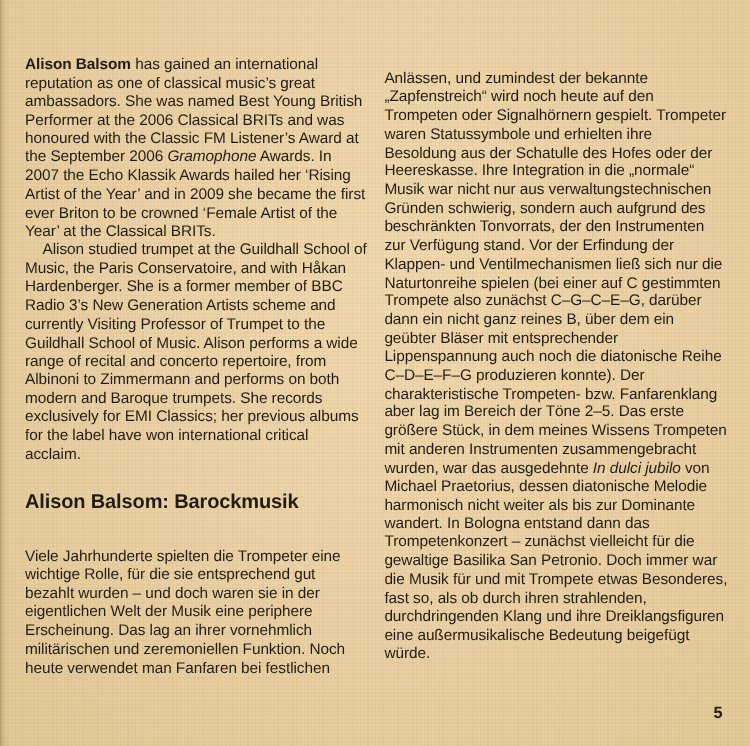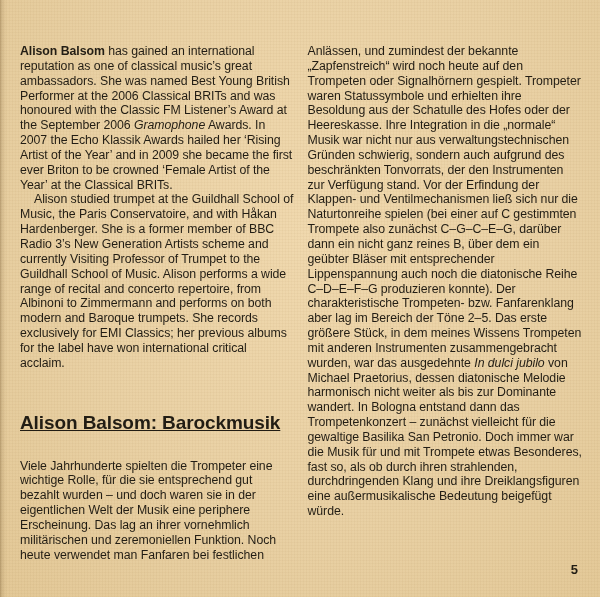--- a/index.html
+++ b/index.html
@@ -31,42 +31,42 @@
       rgba(85,58,20,0) 7px);
     pointer-events: none;
   }
   .content {
     position: absolute;
     top: 44px;
     left: 20px;
     right: 18px;
     display: flex;
     gap: 13px;
+    align-items: center;
   }
   .col {
     flex: 1 1 0;
     min-width: 0;
   }
   .para {
     margin: 0;
     font-size: 12.3px;
     line-height: 14.85px;
     letter-spacing: -0.05px;
     text-align: left;
   }
   .para.indent {
     text-indent: 14px;
   }
   .heading {
-    margin: 44px 0 28px 0;
-    font-size: 19px;
+    margin: 23px 0 28px 0;
+    font-size: 16px;
     line-height: 16px;
     font-weight: bold;
     letter-spacing: -0.1px;
-    text-decoration: underline;
   }
   .page-number {
     position: absolute;
     right: 22px;
     bottom: 20px;
     font-size: 13px;
     font-weight: bold;
   }
 </style>
 </head>

